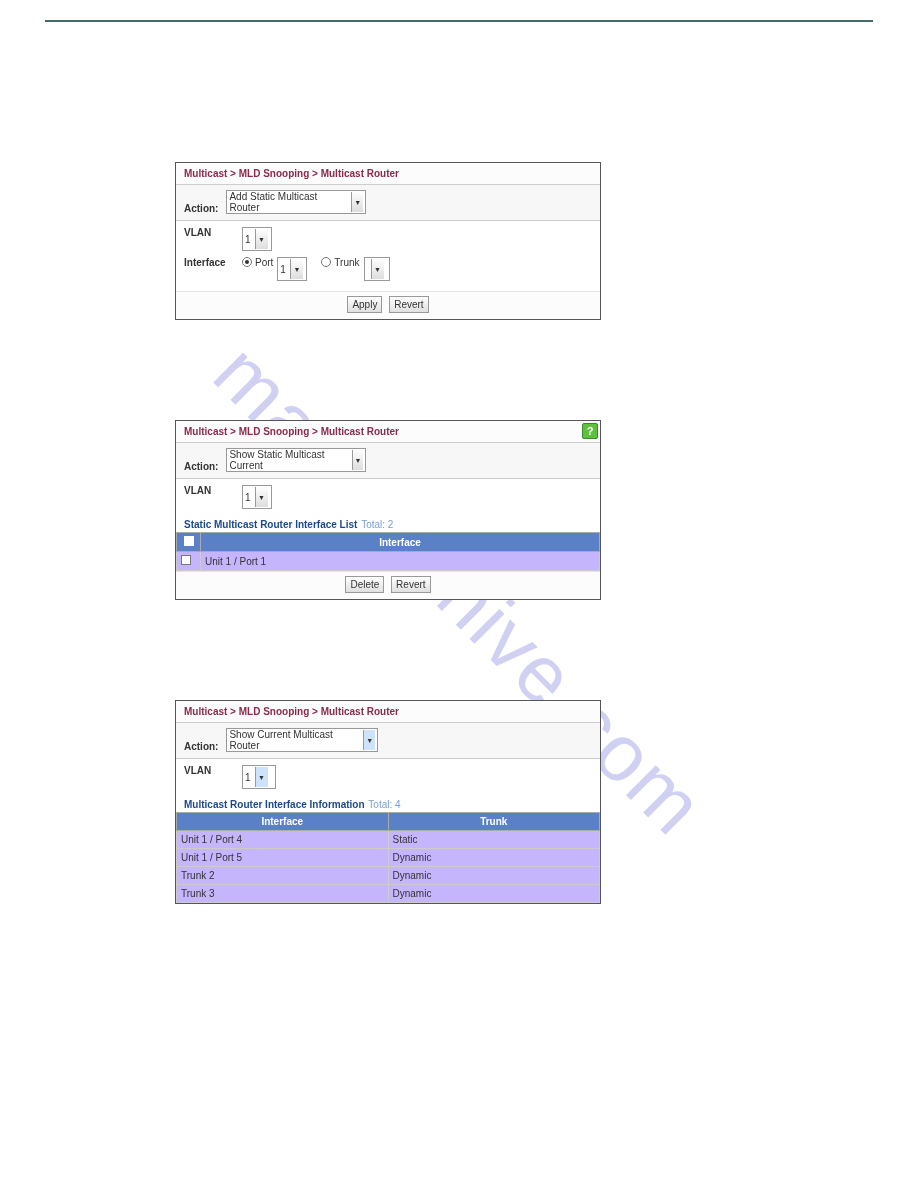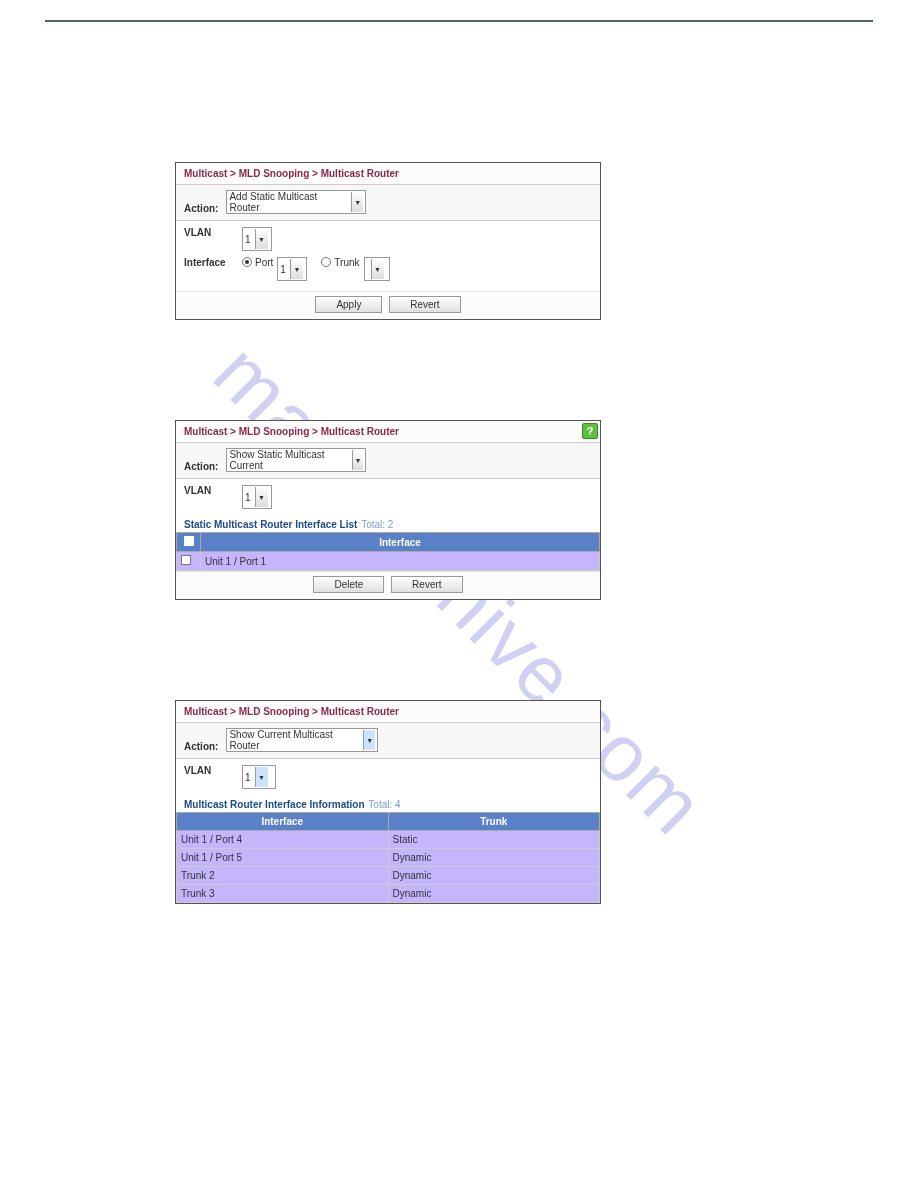--- a/index.html
+++ b/index.html
@@ -77,21 +77,21 @@
     width:10px;height:10px;border:1px solid #777;border-radius:50%;
     display:inline-flex;align-items:center;justify-content:center;margin-right:3px;
   }
   .radio.checked::after{content:'';width:4px;height:4px;background:#333;border-radius:50%;}
   .btn-row { text-align:center; padding:4px 0 6px 0; border-top:1px solid #e5e5e5; background:#fcfcfc;}
   .btn {
     display:inline-block;
     border:1px solid #999;
     background:linear-gradient(#fefefe,#e0e0e0);
     font-size:10px;
-    padding:2px 20px;
+    padding:2px 4px;
     margin:0 2px;
   }
   .section-title {
     font-size:10px; font-weight:bold; color:#1a4a8a; padding:4px 8px 2px 8px;
   }
   .section-title .total { color:#7aa0d0; font-weight:normal; margin-left:1px;}
   table.data { width:100%; border-collapse:collapse; font-size:10px;}
   table.data th {
     background:#5a80c8; color:#fff; font-weight:bold; padding:3px 4px; border:1px solid #aaa; font-size:10px;
   }

